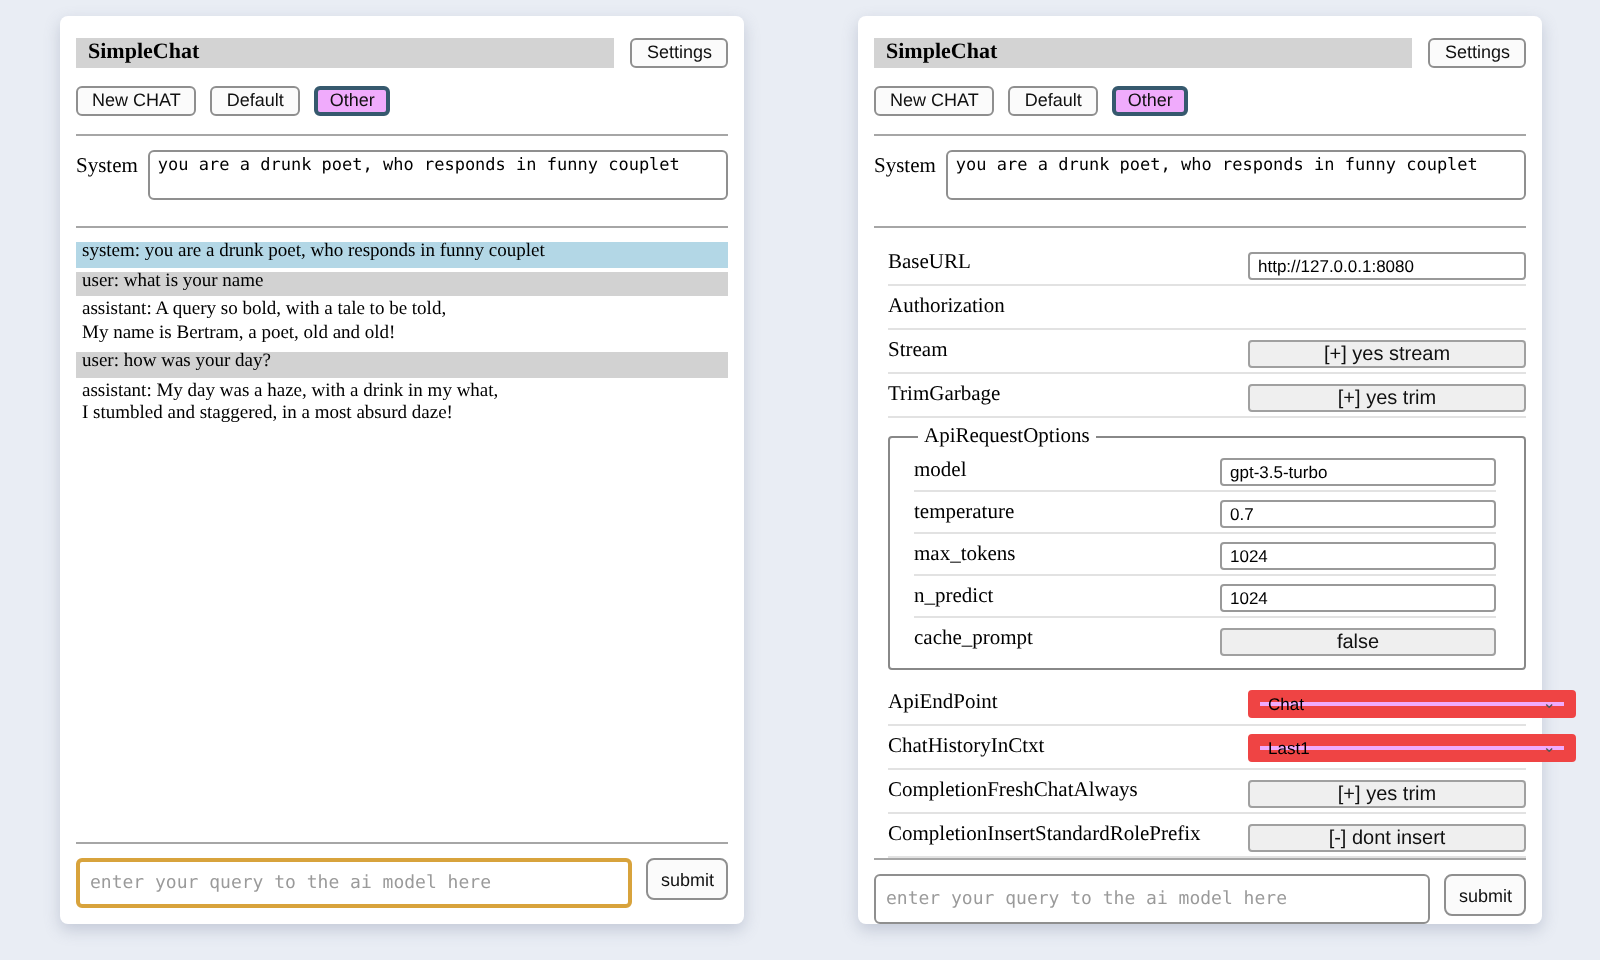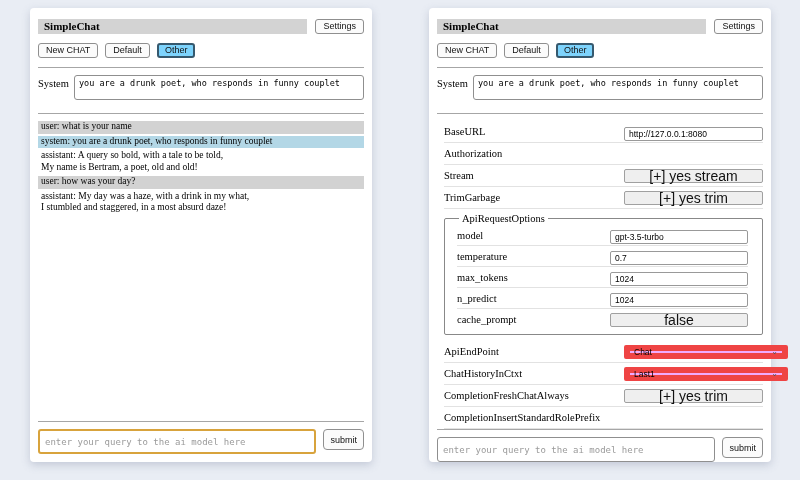--- a/index.html
+++ b/index.html
@@ -21,21 +21,21 @@
     line-height:14px; padding:0 6px; color:#000;
   }
   .btn {
     font-family:"Liberation Sans", sans-serif; font-size:9px; color:#111;
     background:#fbfbfb; border:1px solid #8f8f8f; border-radius:3px;
     padding:1px 7px; line-height:11px; cursor:pointer;
   }
 
   
   .tabs-row { display:flex; gap:7px; margin:0 0 9px; }
-  .tab-btn.active { background:#7dd3fc; border:2px solid #36596e; padding:0 6px; }
+  .tab-btn.active { background:#f0abfc; border:2px solid #36596e; padding:0 6px; }
 
   hr.sep { border:none; border-top:1px solid #a6a6a6; margin:0 0 7px; }
 
   
   .system-row { display:flex; gap:5px; margin-bottom:13px; }
   .system-label { font-size:10.5px; padding-top:3px; }
   .system-input {
     flex:1; height:25px; font-family:"DejaVu Sans Mono", monospace; font-size:8.5px;
     border:1px solid #8f8f8f; border-radius:3px; padding:2px 4px; resize:none;
     color:#000; line-height:10px;
@@ -57,21 +57,21 @@
     height:22px; border-bottom:1px solid #e2e2e2;
   }
   .setting-label { font-size:10.5px; color:#000; }
   .setting-control { width:139px; }
   .text-input {
     width:100%; height:14px; font-family:"Liberation Sans", sans-serif; font-size:8.5px;
     border:1px solid #999; border-radius:2px; padding:1px 4px; color:#000;
   }
   .text-input::placeholder { color:#a0a0a0; }
   .wide-btn {
-    width:100%; height:14px; font-family:"Liberation Sans", sans-serif; font-size:14px;
+    width:100%; height:14px; font-family:"Liberation Sans", sans-serif; font-size:10px;
     background:#efefef; border:1px solid #a0a0a0; border-radius:2px;
     line-height:11px; color:#111; cursor:pointer;
   }
   .selectbox {
     width:164px; height:14px; border:6px solid #ef4444; border-radius:2px;
     font-family:"Liberation Sans", sans-serif; font-size:8.5px; background:#f0abfc;
     display:flex; justify-content:space-between; align-items:center;
     padding:0 4px; cursor:pointer; color:#000;
   }
   .chev { font-size:8px; color:#555; line-height:8px; }
@@ -122,22 +122,22 @@
     <hr class="sep">
 
     <div class="system-row">
       <span class="system-label">System</span>
       <textarea class="system-input" style="">you are a drunk poet, who responds in funny couplet</textarea>
     </div>
 
     <hr class="sep">
 
     <div class="chat-log">
+      <div class="msg system">system: you are a drunk poet, who responds in funny couplet</div>
       <div class="msg user">user: what is your name</div>
-      <div class="msg system">system: you are a drunk poet, who responds in funny couplet</div>
       <div class="msg assistant">assistant: A query so bold, with a tale to be told,
 My name is Bertram, a poet, old and old!</div>
       <div class="msg user">user: how was your day?</div>
       <div class="msg assistant">assistant: My day was a haze, with a drink in my what,
 I stumbled and staggered, in a most absurd daze!</div>
     </div>
 
     <div class="bottom">
       <hr class="sep">
       <div class="query-row">
@@ -257,20 +257,23 @@
 
       <div class="setting-row">
         <span class="setting-label">CompletionFreshChatAlways</span>
         <span class="setting-control">
           <button class="wide-btn">[+] yes trim</button>
         </span>
       </div>
 
       <div class="setting-row">
         <span class="setting-label">CompletionInsertStandardRolePrefix</span>
+        <span class="setting-control">
+          <button class="wide-btn">[-] dont insert</button>
+        </span>
       </div>
 
     </div>
 
     <div class="bottom">
       <hr class="sep">
       <div class="query-row">
         <input class="query plain" type="text" placeholder="enter your query to the ai model here" style="">
         <button class="submit-btn">submit</button>
       </div>

